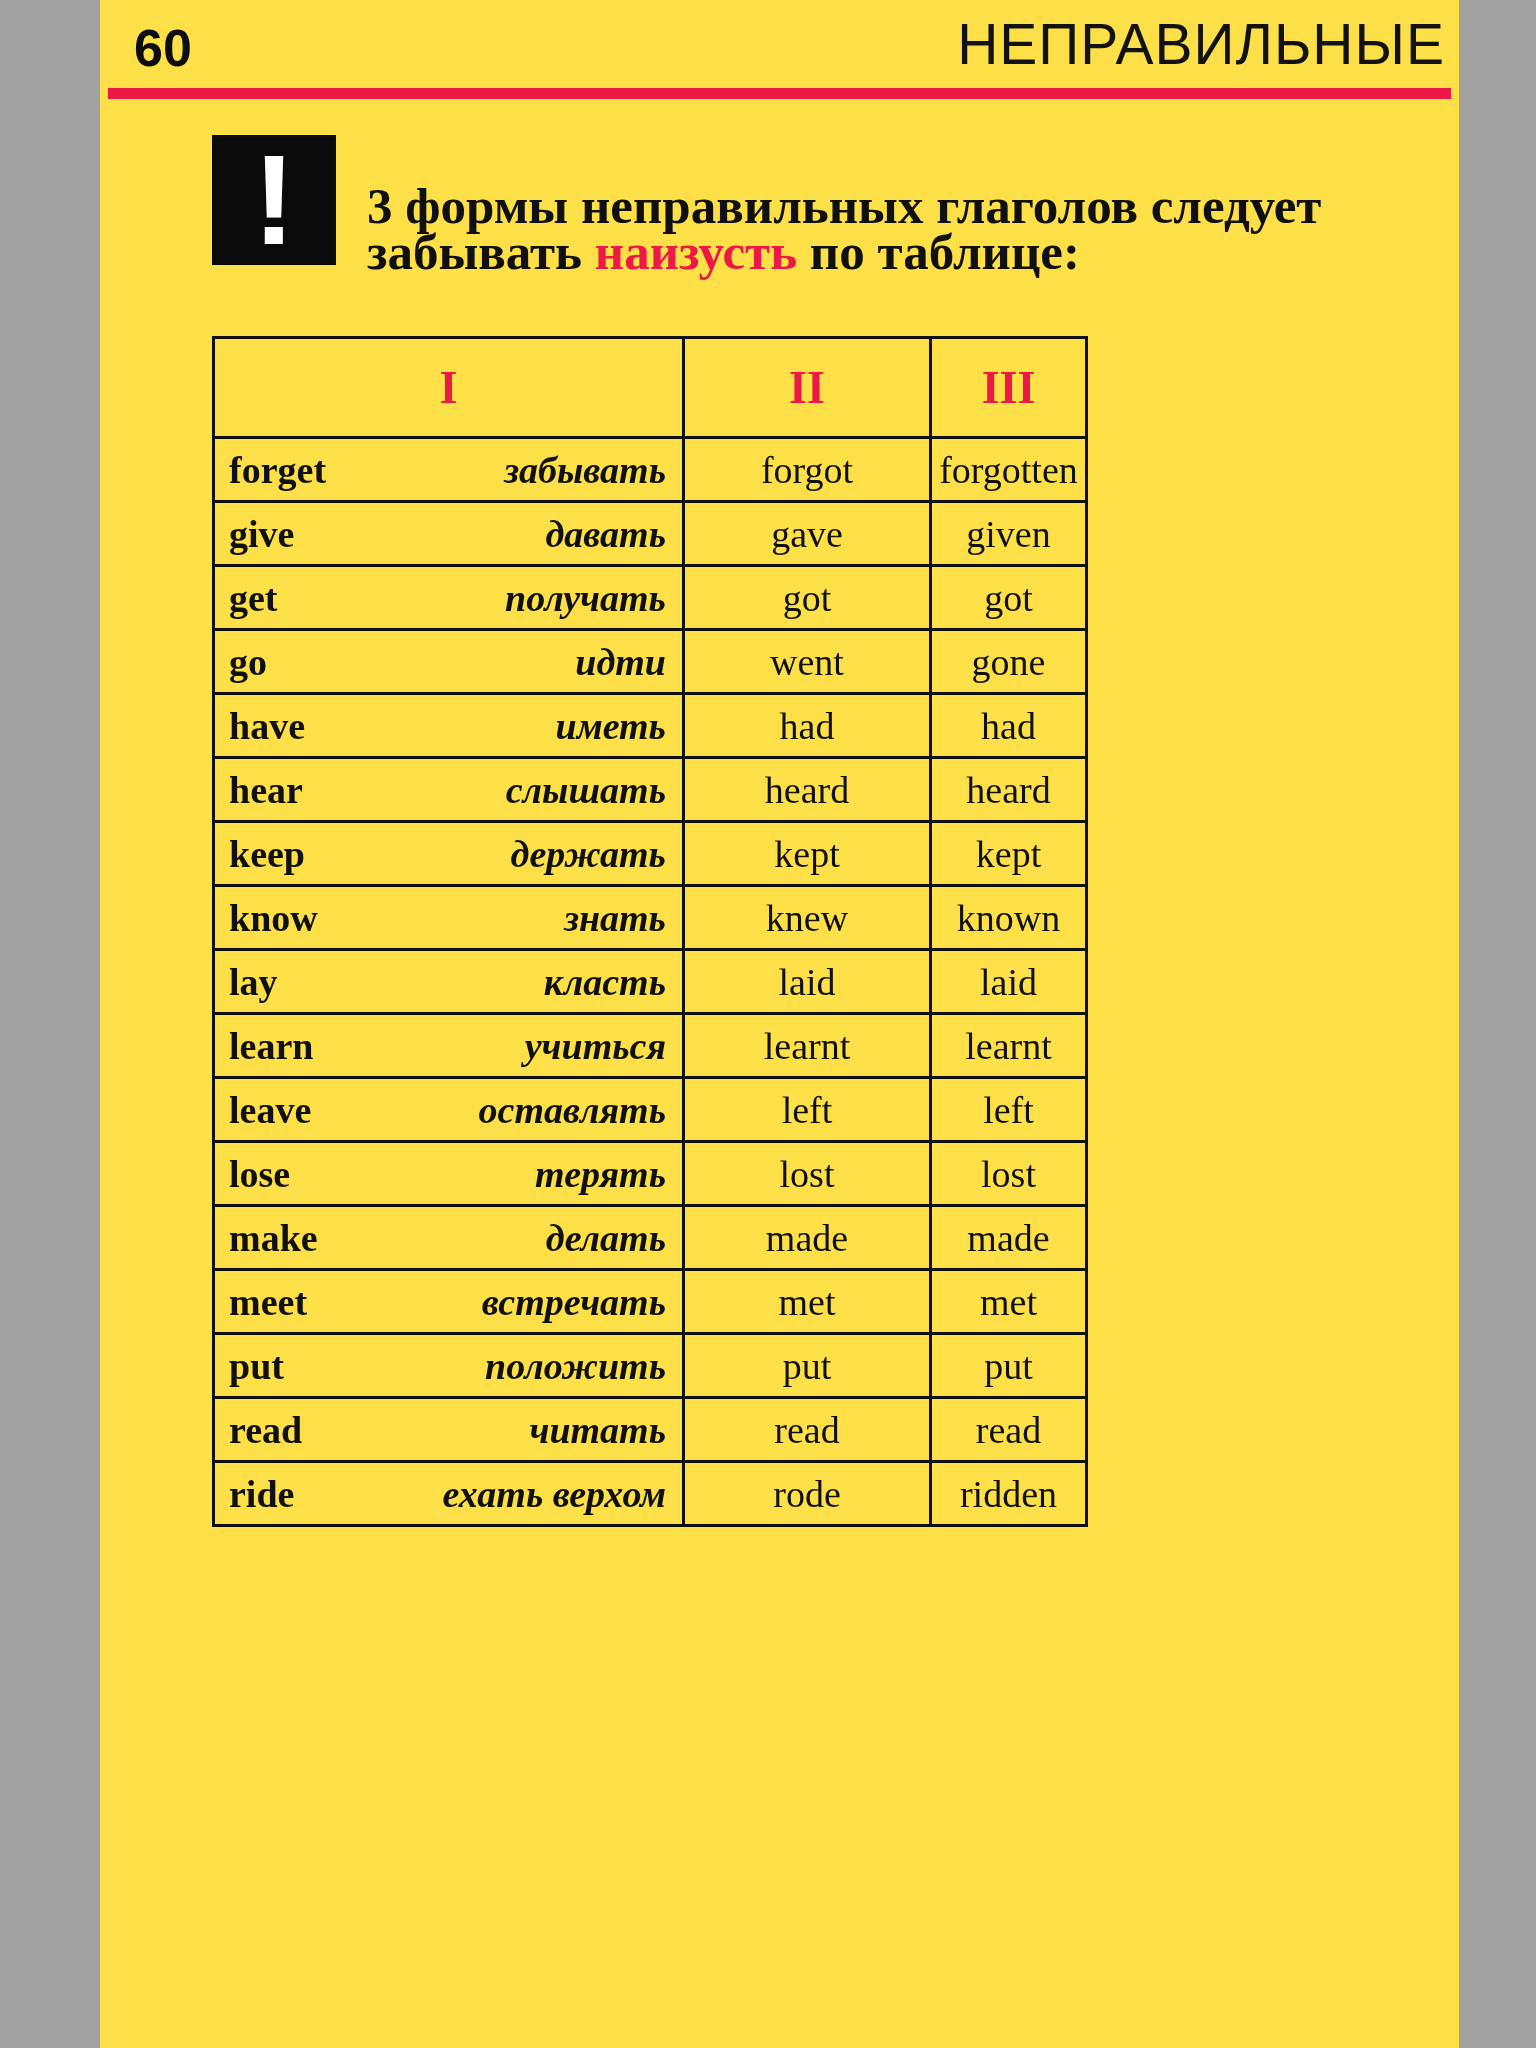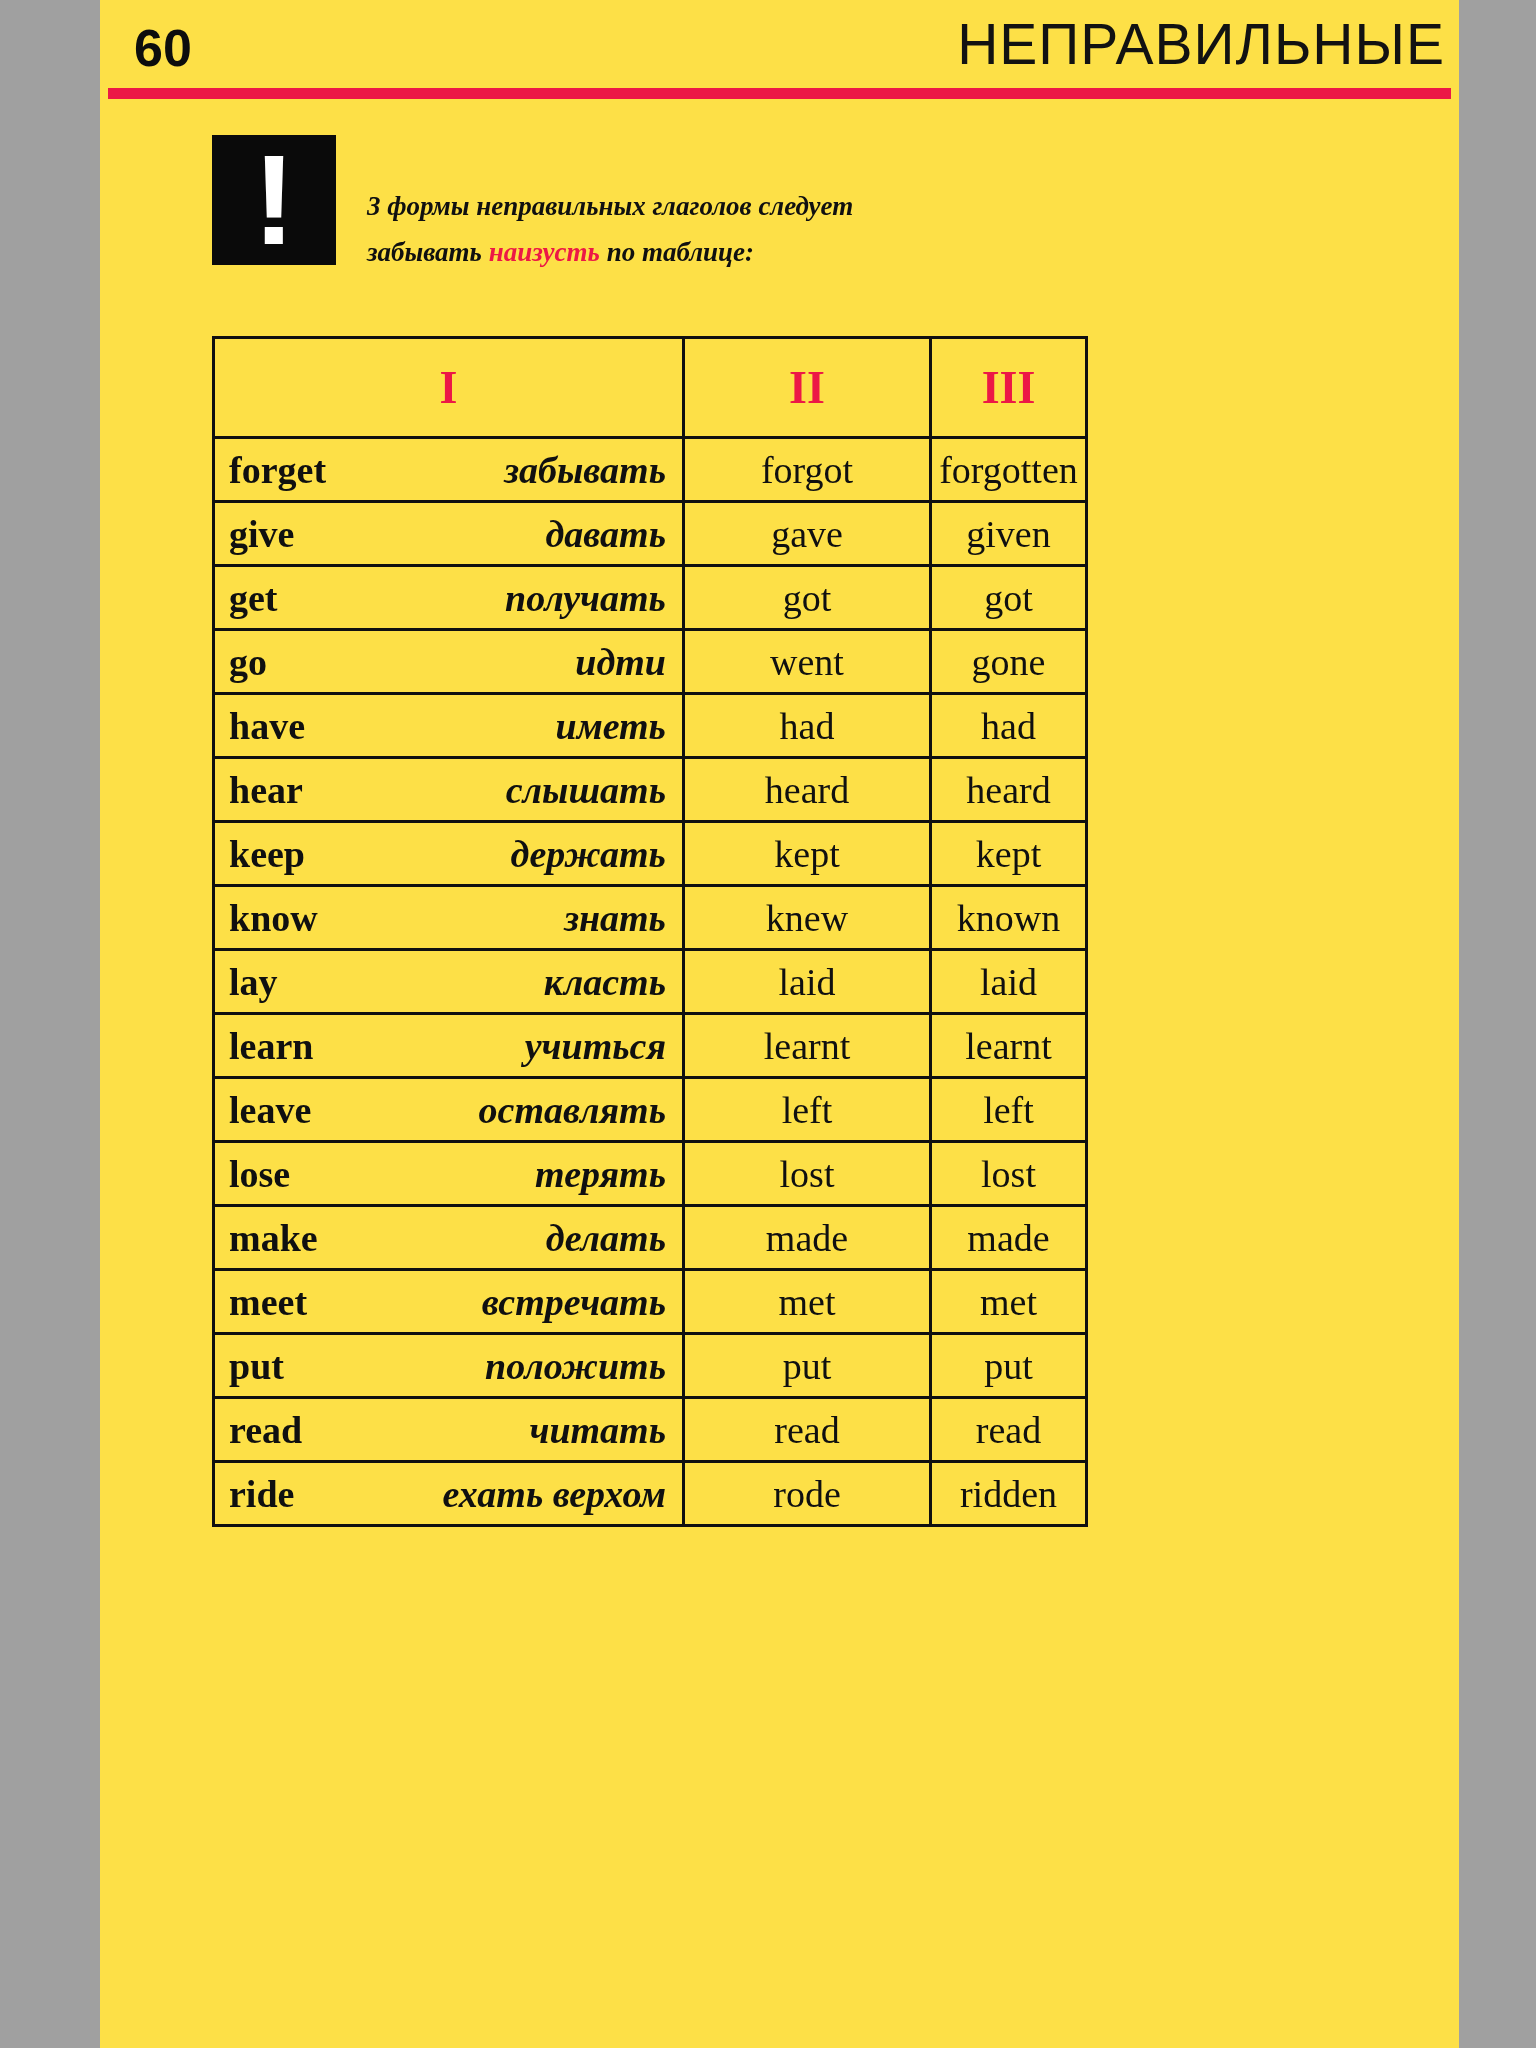--- a/index.html
+++ b/index.html
@@ -101,23 +101,22 @@
     font-weight: 700;
     color: #ffffff;
     line-height: 1.2;
   }
   .note-text {
     position: absolute;
     left: 155px;
     top: 48px;
     width: 990px;
     font-family: "Liberation Serif", serif;
-    font-style: italic;
-    font-weight: 700;
-    font-size: 27px;
+    font-weight: 700;
+    font-size: 51px;
     line-height: 46px;
     color: #101010;
   }
   .note-text .accent {
     color: #ec1846;
   }
 
   
   .verb-table {
     position: absolute;

